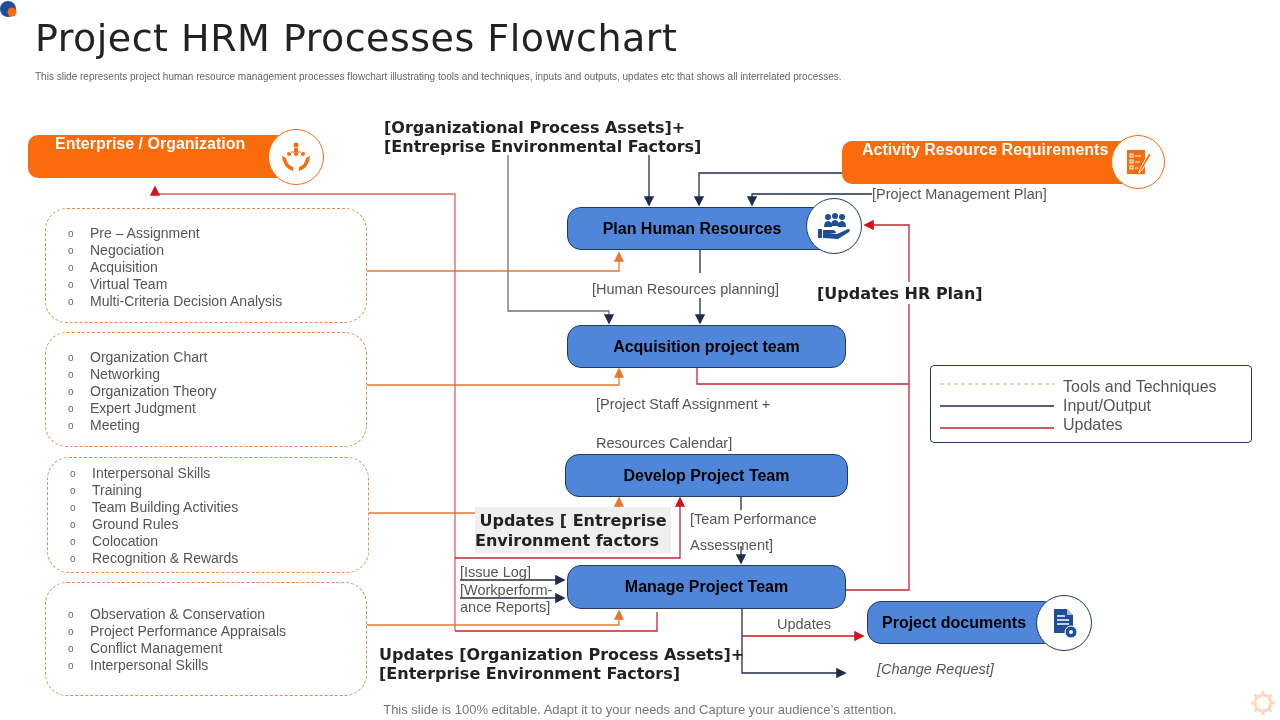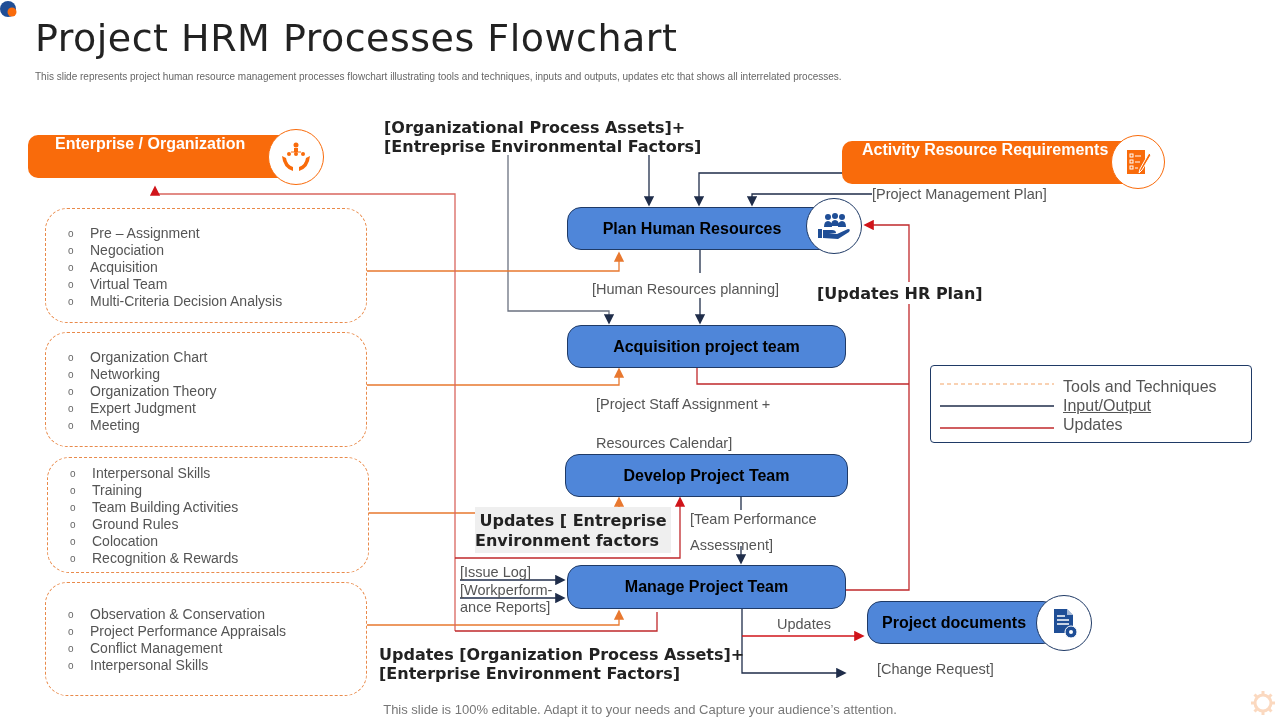--- a/index.html
+++ b/index.html
@@ -153,21 +153,21 @@
 
 <div class="abs lbl" style="left:592px;top:280px;">[Human Resources planning]</div>
 <div class="abs lbl" style="left:596px;top:395px;">[Project Staff Assignment +</div>
 <div class="abs lbl" style="left:596px;top:434px;">Resources Calendar]</div>
 <div class="abs lbl" style="left:690px;top:510px;">[Team Performance</div>
 <div class="abs lbl" style="left:690px;top:536px;">Assessment]</div>
 <div class="abs lbl" style="left:460px;top:563px;">[Issue Log]</div>
 <div class="abs lbl" style="left:460px;top:581px;">[Workperform-</div>
 <div class="abs lbl" style="left:460px;top:598px;">ance Reports]</div>
 <div class="abs lbl" style="left:777px;top:615px;">Updates</div>
-<div class="abs lbl" style="left:877px;top:660px;">[Change Request]</div>
+<div class="abs lbl" style="left:877px;top:660px;font-style:italic;">[Change Request]</div>
 
 <div class="abs bold-lbl" style="left:817px;top:284px;background:#fff;">[Updates HR Plan]</div>
 <div class="abs" style="left:475px;top:507px;width:196px;height:46px;background:#efefef;">
   <div class="bold-lbl" style="text-align:center;margin-top:4px;">Updates [ Entreprise</div>
   <div class="bold-lbl" style="text-align:left;">Environment factors</div>
 </div>
 <div class="abs bold-lbl" style="left:379px;top:645px;">Updates [Organization Process  Assets]+</div>
 <div class="abs bold-lbl" style="left:379px;top:664px;">[Enterprise  Environment Factors]</div>
 
 <div class="abs dash-box" style="left:45px;top:208px;width:322px;height:115px;padding:16px 0 0 22px;">
@@ -270,21 +270,21 @@
   </ul>
 </div>
 
 <div class="abs legend">
   <svg class="abs" style="left:9px;top:10px;" width="125" height="60">
     <line x1="0" y1="8" x2="114" y2="8" stroke="#f4a467" stroke-width="1.2" stroke-dasharray="4,3"></line>
     <line x1="0" y1="30" x2="114" y2="30" stroke="#1f2d4a" stroke-width="1.4"></line>
     <line x1="0" y1="52" x2="114" y2="52" stroke="#c0292b" stroke-width="1.4"></line>
   </svg>
   <div class="abs legend-label" style="left:132px;top:12px;">Tools and Techniques</div>
-  <div class="abs legend-label" style="left:132px;top:31px;text-decoration:underline;">Input/Output</div>
+  <div class="abs legend-label" style="left:132px;top:31px;">Input/Output</div>
   <div class="abs legend-label" style="left:132px;top:50px;">Updates</div>
 </div>
 
 <div id="footer" class="abs">This slide is 100% editable. Adapt it to your needs and Capture your audience’s attention.</div>
 
 <svg class="abs" style="left:1250px;top:690px;" width="26" height="26" viewBox="0 0 26 26">
   <circle cx="13" cy="13" r="8" fill="none" stroke="#fbd9c0" stroke-width="3"></circle>
   <g stroke="#fbd9c0" stroke-width="3">
     <line x1="13" y1="1" x2="13" y2="5"></line>
       <line x1="13" y1="21" x2="13" y2="25"></line>

